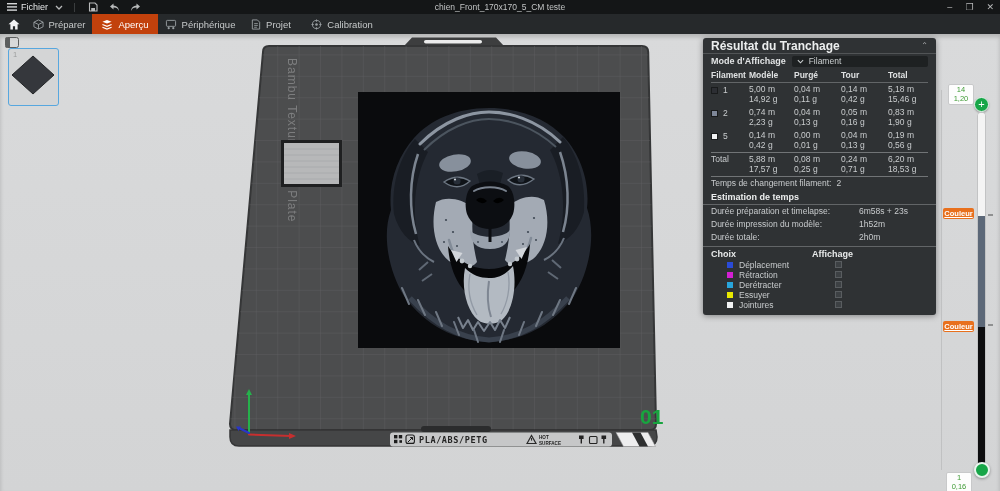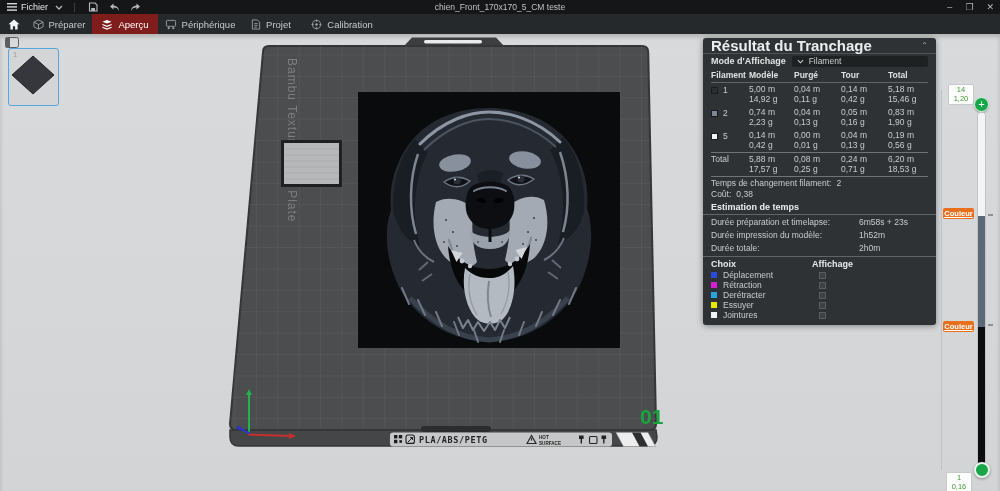--- a/index.html
+++ b/index.html
@@ -15,63 +15,63 @@
   .tb-ico { display:flex; align-items:center; justify-content:center; width:14px; height:12px; }
   .tb-title { position:absolute; left:0; right:0; text-align:center; font-size:8.5px; color:#c2c4c5; pointer-events:none; }
   .tb-ctrls { position:absolute; right:6px; top:0; height:14px; display:flex; align-items:center; gap:13px;
               font-size:9px; color:#b8babb; }
   .tb-ctrls span { cursor:pointer; line-height:14px; }
 
   
   .tabbar { position:absolute; top:14px; left:0; width:1000px; height:20px; background:#26292b; }
   .tab { position:absolute; top:0; height:20px; display:flex; align-items:center; justify-content:center;
          gap:5px; font-size:9.5px; color:#c6c9ca; cursor:pointer; }
-  .tab.active { background:#7f1d1d; color:#ffffff; }
+  .tab.active { background:#c2410c; color:#ffffff; }
   .tab svg { flex:0 0 auto; }
   .home-tab { position:absolute; left:2px; top:0; width:24px; height:20px; display:flex; align-items:center; justify-content:center; cursor:pointer; }
   .tab-actions { position:absolute; right:0; top:0; height:20px; }
 
   
   .viewport { position:absolute; top:34px; left:0; width:1000px; height:457px;
               background:linear-gradient(#d9dadb,#d3d4d5); box-shadow:inset 0 3px 4px rgba(0,0,0,.18); }
   .scene { position:absolute; top:0; left:0; }
 
   
   .collapse-btn { position:absolute; left:5px; top:3px; width:14px; height:11px; cursor:pointer; }
   .plate-thumb { position:absolute; left:8px; top:14px; width:51px; height:58px; background:#d4d5d6;
                  border:1.5px solid #57a7df; border-radius:3px; cursor:pointer; }
   .plate-thumb .idx { position:absolute; left:4px; top:1px; font-size:7.5px; color:#9b9d9e; }
 
   
   .panel { position:absolute; left:703px; top:4px; width:233px; background:#2f3234; border-radius:3px;
            box-shadow:0 1px 6px rgba(0,0,0,.4); color:#c9ccce; font-size:8.5px; }
   .panel-hd { height:16px; display:flex; align-items:center; justify-content:space-between;
               padding:0 8px; border-bottom:1px solid #515456; }
-  .panel-hd .t { font-size:15px; font-weight:bold; color:#eceeee; }
+  .panel-hd .t { font-size:12px; font-weight:bold; color:#eceeee; }
   .panel-hd .c { color:#a9acad; cursor:pointer; font-size:8px; }
   .mode-row { height:14px; display:flex; align-items:center; padding:0 8px; gap:6px; }
   .mode-row .lab { font-weight:bold; color:#e2e4e5; font-size:9px; white-space:nowrap; }
   .mode-sel { flex:1; height:11px; background:#1e2122; border-radius:2px; display:flex; align-items:center;
               gap:5px; padding:0 5px; color:#ccd0d1; cursor:pointer; }
   .ftable { padding:0 8px; }
   .frow { display:grid; grid-template-columns:38px 45px 47px 47px 1fr; }
   .frow.head { font-weight:bold; color:#dee0e1; padding:2px 0 2px 0; border-bottom:1px solid #626567; }
   .frow.data { padding:2px 0; line-height:9.5px; }
   .frow .fil { display:flex; align-items:flex-start; gap:5px; padding-top:1px; }
   .sw { width:7px; height:7px; border:1px solid #191b1c; margin-top:1px; }
   .frow.total-row { border-top:1px solid #717476; border-bottom:1px solid #717476; padding:2px 0; line-height:9.5px; }
   .stat-line { padding:1px 8px; height:10.5px; display:flex; gap:5px; }
   .sec-hd { margin-top:2px; padding:2px 8px; font-weight:bold; color:#eceeee; font-size:9px;
             border-bottom:1px solid #626567; }
   .time-row { display:flex; padding:1.5px 8px; }
   .time-row .l { width:148px; }
   .choix-hd { display:flex; margin-top:2px; padding:2px 8px 1px 8px; font-weight:bold; color:#e8eaea; font-size:9px;
               border-top:1px solid #626567; }
   .choix-hd .a { margin-left:76px;text-align:center; }
-  .leg-row { display:flex; align-items:center; padding:1px 8px; height:10px; }
+  .leg-row { display:flex; align-items:center; padding:1px 24px; height:10px; }
   .leg-row .lsw { width:6px; height:6px; margin-right:6px; }
   .leg-row .ll { width:96px; }
   .leg-chk { width:7px; height:7px; background:#3d4144; border:1px solid #595d60; cursor:pointer; }
   .panel-foot { height:5px; }
 
   
   .slider-line { position:absolute; left:941px; top:56px; width:1px; height:380px; background:#c0c1c2; }
   .sl-label { position:absolute; width:26px; background:#fdfdfd; border:1px solid #c8c9ca; border-radius:2px;
               text-align:center; font-size:7.5px; line-height:8.5px; color:#3f9b35; padding:1px 0; }
   .sl-plus { position:absolute; left:974px; top:63px; width:15px; height:15px; border-radius:50%;
@@ -444,24 +444,20 @@
             <div>6,20 m</div>
             <div>18,53 g</div>
           </div>
       </div>
     </div>
 
     <div class="stat-line">
       <span>Temps de changement filament:</span>
       <span>2</span>
     </div>
-    <div class="stat-line">
-      <span>Coût:</span>
-      <span>0,38</span>
-    </div>
 
     <div class="sec-hd">Estimation de temps</div>
     <div class="time-row">
       <span class="l">Durée préparation et timelapse:</span>
       <span>6m58s + 23s</span>
     </div>
     <div class="time-row">
       <span class="l">Durée impression du modèle:</span>
       <span>1h52m</span>
     </div>

